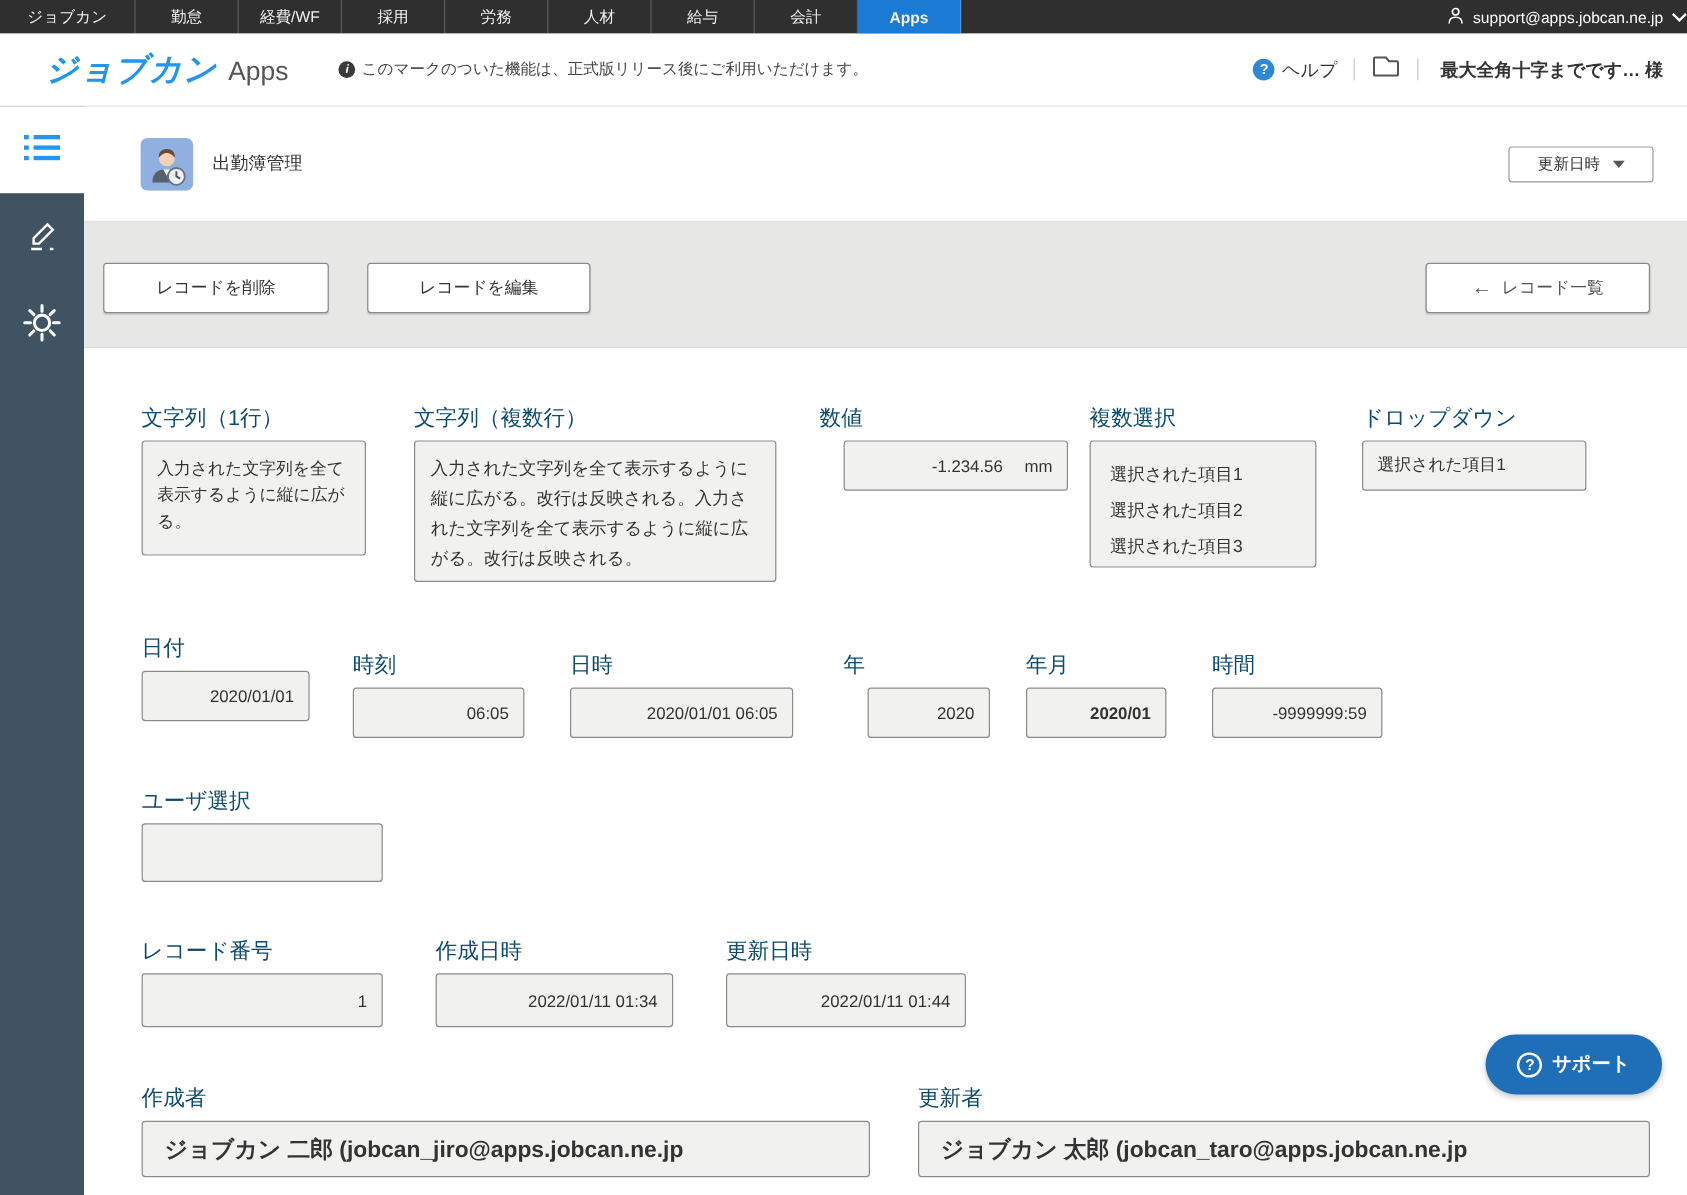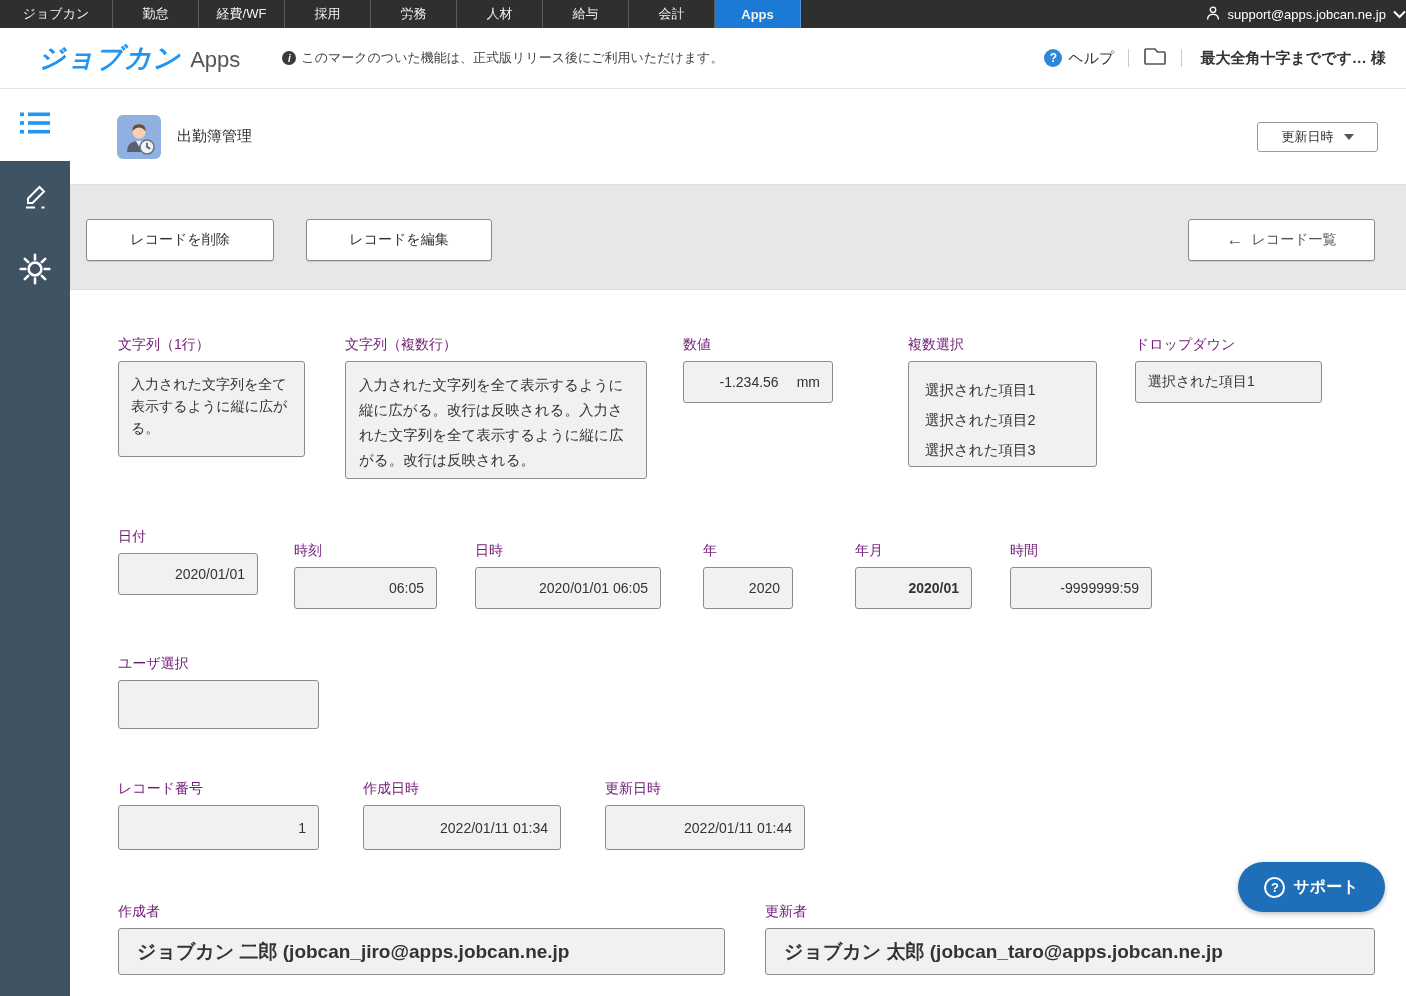--- a/index.html
+++ b/index.html
@@ -62,21 +62,21 @@
           border-radius:3px; display:flex; align-items:center; justify-content:center; gap:8px;
           font-size:14px; color:#333; cursor:pointer; box-shadow:0 1px 1px rgba(0,0,0,0.12); }
   .tbtn-delete { left:16px; width:188px; }
   .tbtn-edit { left:236px; width:186px; }
   .tbtn-back { right:31px; width:187px; color:#555; }
   .back-arrow { font-size:17px; color:#555; }
 
   
   .content { position:absolute; left:70px; top:290px; width:1336px; height:706px; background:#fff; }
   .field { position:absolute; }
-  .flabel { font-size:14px; color:#701a75; margin-bottom:7px; white-space:nowrap; }
+  .flabel { font-size:18px; color:#0c4a6e; margin-bottom:7px; white-space:nowrap; }
   .box { background:#f1f1f0; border:1px solid #8b8b8b; border-radius:3px; font-size:14px; color:#333; }
   .box.single { display:flex; align-items:center; }
   .box.right { justify-content:flex-end; padding-right:12px; }
   .box.left { justify-content:flex-start; padding-left:12px; }
   .box.paragraph { padding:11px 12px; line-height:22px; }
   .box.paragraph2 { padding:11px 13px; line-height:25px; font-size:14.5px; }
   .box.listbox { padding:13px 16px; }
   .box.listbox .opt { line-height:30px; font-size:14.5px; }
   .num-unit { margin-left:18px; }
   .box.bold-val { font-weight:bold; padding-left:18px; font-size:19px; }
@@ -229,21 +229,21 @@
       <div class="box paragraph" style="width:187px; height:96px;">入力された文字列を全て表示するように縦に広がる。</div>
     </div>
 
     <div class="field" style="left:275px; top:46px;">
       <div class="flabel">文字列（複数行）</div>
       <div class="box paragraph2" style="width:302px; height:118px;">入力された文字列を全て表示するように縦に広がる。改行は反映される。入力された文字列を全て表示するように縦に広がる。改行は反映される。</div>
     </div>
 
     <div class="field" style="left:613px; top:46px;">
       <div class="flabel">数値</div>
-      <div class="box single right" style="width:150px; height:42px;">
+      <div class="box single right" style="width:187px; height:42px;margin-left:20px;">
         <span>-1.234.56</span>
         <span class="num-unit">mm</span>
       </div>
     </div>
 
     <div class="field" style="left:838px; top:46px;">
       <div class="flabel">複数選択</div>
       <div class="box listbox" style="width:189px; height:106px;">
         <div class="opt">選択された項目1</div>
         <div class="opt">選択された項目2</div>
@@ -263,21 +263,21 @@
     <div class="field" style="left:224px; top:252px;">
       <div class="flabel">時刻</div>
       <div class="box single right" style="width:143px; height:42px;">06:05</div>
     </div>
     <div class="field" style="left:405px; top:252px;">
       <div class="flabel">日時</div>
       <div class="box single right" style="width:186px; height:42px;padding-left:26px;">2020/01/01 06:05</div>
     </div>
     <div class="field" style="left:633px; top:252px;">
       <div class="flabel">年</div>
-      <div class="box single right" style="width:90px; height:42px;">2020</div>
+      <div class="box single right" style="width:102px; height:42px;margin-left:20px;">2020</div>
     </div>
     <div class="field" style="left:785px; top:252px;">
       <div class="flabel">年月</div>
       <div class="box single right" style="width:117px; height:42px;font-weight:bold;">2020/01</div>
     </div>
     <div class="field" style="left:940px; top:252px;">
       <div class="flabel">時間</div>
       <div class="box single right" style="width:142px; height:42px;">-9999999:59</div>
     </div>
 

